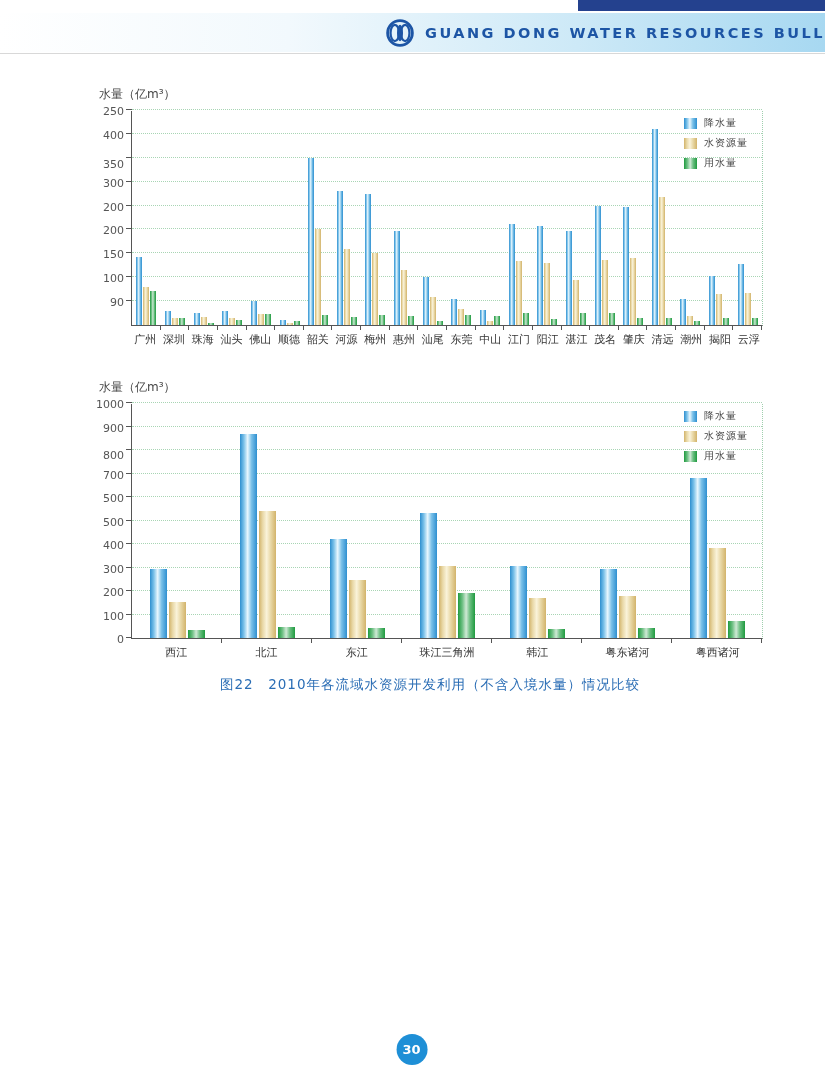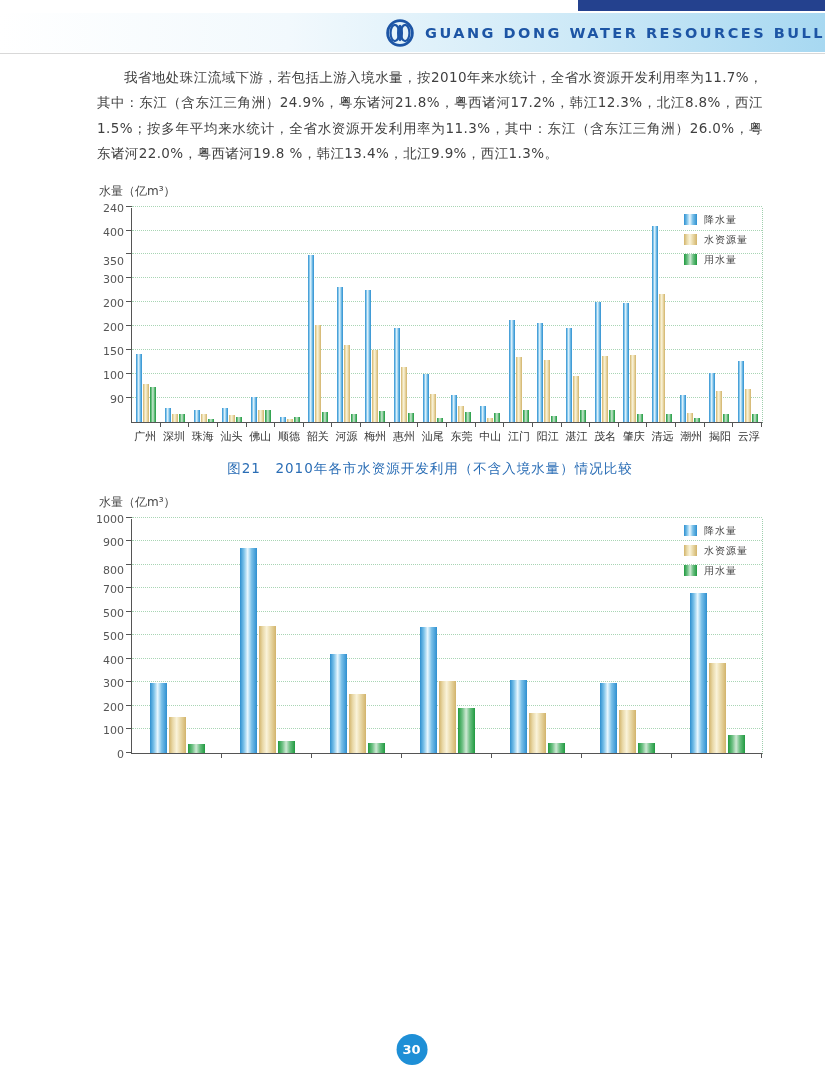--- a/index.html
+++ b/index.html
@@ -27,21 +27,21 @@
   .content { padding:0 62px 0 97px; }
   .page-heading {
     margin-top:38px; color:#1467b4; font-size:15.5px; font-weight:700; letter-spacing:2px;
   }
   .body-para {
     margin-top:11px; font-size:13.5px; line-height:25.4px; color:#3f3f3f;
     text-align:justify; text-indent:2em; letter-spacing:0.4px;
   }
   .body-para + .body-para { margin-top:0; }
   
-  .chart-box { margin-top:16px; }
+  .chart-box { margin-top:32px; }
   .ylabel { font-size:12px; color:#444; margin-left:2px; margin-bottom:8px; }
   .plot-row { display:flex; }
   .yaxis { position:relative; width:34px; }
   .ytick-label {
     position:absolute; right:7px; transform:translateY(50%);
     font-size:11px; color:#555; line-height:1;
   }
   .plot {
     position:relative; flex:1;
     border-left:1px solid #555; border-bottom:1px solid #555;
@@ -86,27 +86,26 @@
         <ellipse cx="21.5" cy="16" rx="4.6" ry="8.6" fill="none" stroke="#1d55a5" stroke-width="2.4"></ellipse>
         <ellipse cx="16" cy="16" rx="3.2" ry="8.8" fill="#1d55a5"></ellipse>
       </svg>
     </span>
     <span class="header-title">GUANG DONG WATER RESOURCES BULLETIN</span>
   </div>
   <div class="band-rule"></div>
 </div>
 
 <div class="content">
-  <p class="body-para">我省地处珠江流域下游，若包括上游入境水量，按2010年来水统计，全省水资源开发利用率为11.7%，其中：东江（含东江三角洲）24.9%，粤东诸河21.8%，粤西诸河17.2%，韩江12.3%，北江8.8%，西江1.5%；按多年平均来水统计，全省水资源开发利用率为11.3%，其中：东江（含东江三角洲）26.0%，粤东诸河22.0%，粤西诸河19.8 %，韩江13.4%，北江9.9%，西江1.3%。</p>
 
   <div class="chart-box" id="chart-0">
       <div class="ylabel">水量（亿m³）</div>
       <div class="plot-row">
         <div class="yaxis">
-          <span class="ytick-label" style="bottom: 215px;">240</span>
+          <span class="ytick-label" style="bottom: 215px;">250</span>
           <span class="ytick-label" style="bottom: 191.111px;">400</span>
           <span class="ytick-label" style="bottom: 162px;">350</span>
           <span class="ytick-label" style="bottom: 143.333px;">300</span>
           <span class="ytick-label" style="bottom: 119.444px;">200</span>
           <span class="ytick-label" style="bottom: 95.5556px;">200</span>
           <span class="ytick-label" style="bottom: 71.6667px;">150</span>
           <span class="ytick-label" style="bottom: 47.7778px;">100</span>
           <span class="ytick-label" style="bottom: 23.8889px;">90</span>
         </div>
         <div class="plot" style="height: 215px;">
@@ -296,21 +295,20 @@
         <span class="xlabel">阳江</span>
         <span class="xlabel">湛江</span>
         <span class="xlabel">茂名</span>
         <span class="xlabel">肇庆</span>
         <span class="xlabel">清远</span>
         <span class="xlabel">潮州</span>
         <span class="xlabel">揭阳</span>
         <span class="xlabel">云浮</span>
       </div>
     </div>
-  <div class="chart-caption">图21　2010年各市水资源开发利用（不含入境水量）情况比较</div>
 
   <div class="chart-box" id="chart-1">
       <div class="ylabel">水量（亿m³）</div>
       <div class="plot-row">
         <div class="yaxis">
           <span class="ytick-label" style="bottom: 235px;">1000</span>
           <span class="ytick-label" style="bottom: 211.5px;">900</span>
           <span class="ytick-label" style="bottom: 184px;">800</span>
           <span class="ytick-label" style="bottom: 164.5px;">700</span>
           <span class="ytick-label" style="bottom: 141px;">500</span>
@@ -396,18 +394,28 @@
               <span class="legend-swatch bar-s1"></span>
               <span class="legend-label">水资源量</span>
             </div>
             <div class="legend-item">
               <span class="legend-swatch bar-s2"></span>
               <span class="legend-label">用水量</span>
             </div>
           </div>
         </div>
       </div>
+      <div class="xlabels" style="font-size: 12px;">
+        <span class="xlabel">西江</span>
+        <span class="xlabel">北江</span>
+        <span class="xlabel">东江</span>
+        <span class="xlabel">珠江三角洲</span>
+        <span class="xlabel">韩江</span>
+        <span class="xlabel">粤东诸河</span>
+        <span class="xlabel">粤西诸河</span>
+      </div>
     </div>
+  <div class="chart-caption">图22　2010年各流域水资源开发利用（不含入境水量）情况比较</div>
 </div>
 
 <div class="page-num-badge">
   <span>30</span>
 </div>
 
 </body></html>

